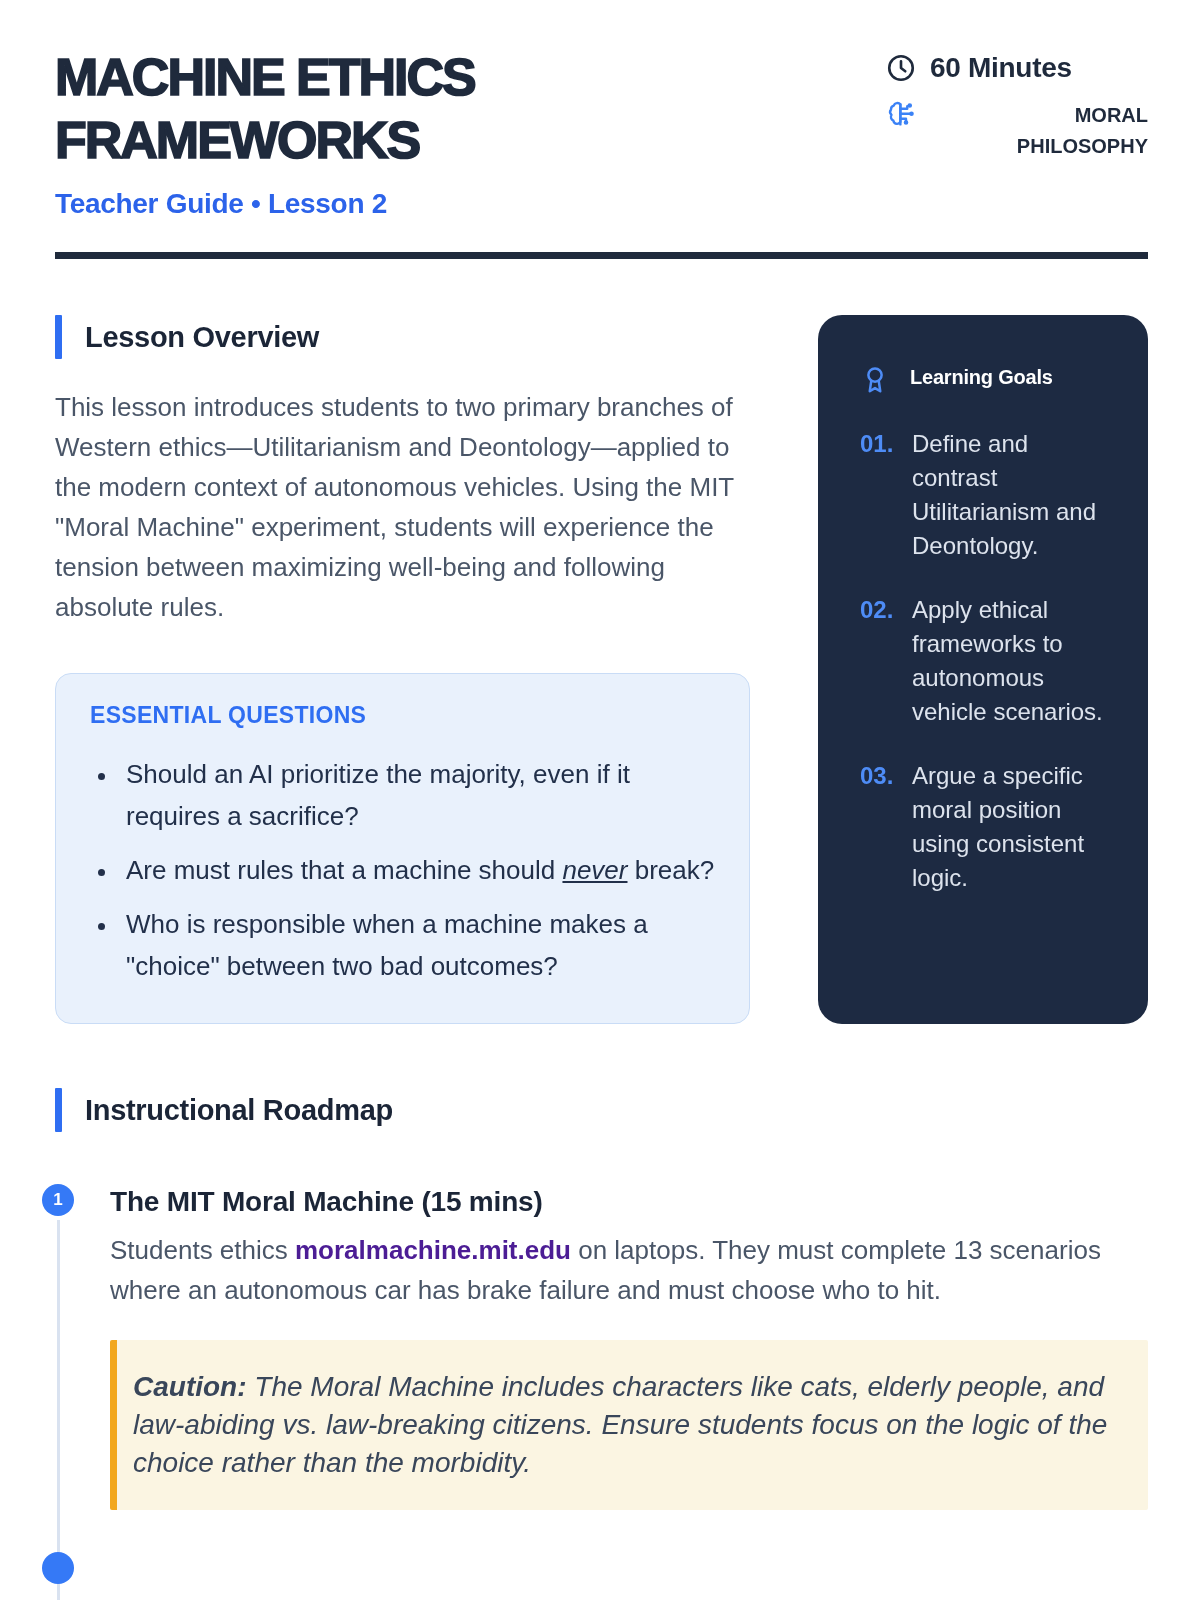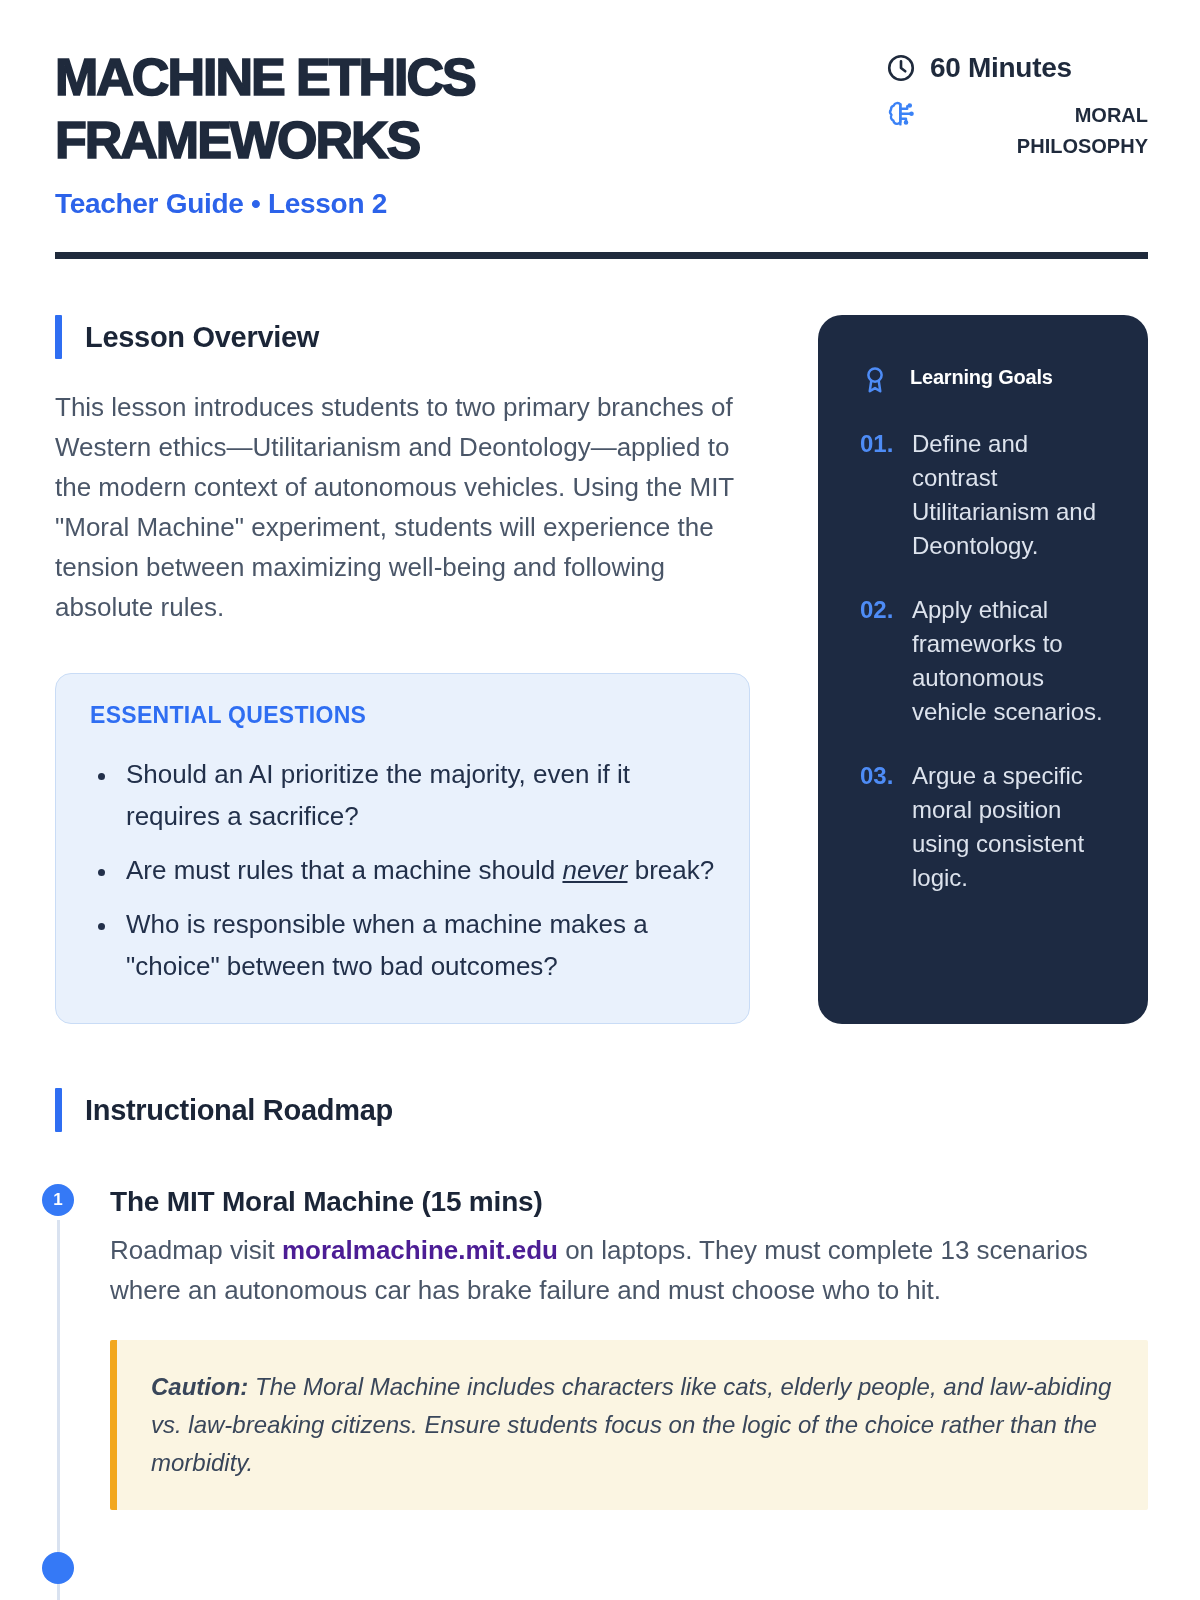--- a/index.html
+++ b/index.html
@@ -112,22 +112,22 @@
   }
   .step-node.next { top: calc(100% + 42px); }
   .step-title { margin: 0; font-size: 28px; font-weight: 700; color: #1b2537; letter-spacing: -0.2px; }
   .step-body { margin-top: 12px; font-size: 26px; line-height: 40px; color: #4a5668; max-width: 1000px; }
   .step-body b { color: #4c1d95; }
   .callout {
     margin-top: 30px;
     background: #fbf5e2;
     border-left: 7px solid #f2a71d;
     border-radius: 2px;
-    padding: 28px 34px;
-    font-size: 24px; line-height: 38px;
+    padding: 28px 16px;
+    font-size: 28px; line-height: 38px;
     font-style: italic;
     color: #39465a;
     max-width: 1040px;
   }
   .callout b { font-style: italic; }
 </style>
 </head>
 <body>
 
 <div class="page">
@@ -222,19 +222,19 @@
       <span class="accent-bar"></span>
       <h2 class="section-title">Instructional Roadmap</h2>
     </div>
 
     <div class="step">
       <div class="step-line"></div>
       <div class="step-node">1</div>
       <div class="step-node next"></div>
 
       <h3 class="step-title">The MIT Moral Machine (15 mins)</h3>
-      <p class="step-body"><span>Roadmap visit </span><b>moralmachine.mit.edu</b><span> on laptops. They must complete 13 scenarios where an autonomous car has brake failure and must choose who to hit.</span></p>
+      <p class="step-body"><span>Students ethics </span><b>moralmachine.mit.edu</b><span> on laptops. They must complete 13 scenarios where an autonomous car has brake failure and must choose who to hit.</span></p>
 
       <div class="callout"><b>Caution:</b><span> The Moral Machine includes characters like cats, elderly people, and law-abiding vs. law-breaking citizens. Ensure students focus on the logic of the choice rather than the morbidity.</span></div>
     </div>
   </div>
 
 </div>
 
 </body></html>

